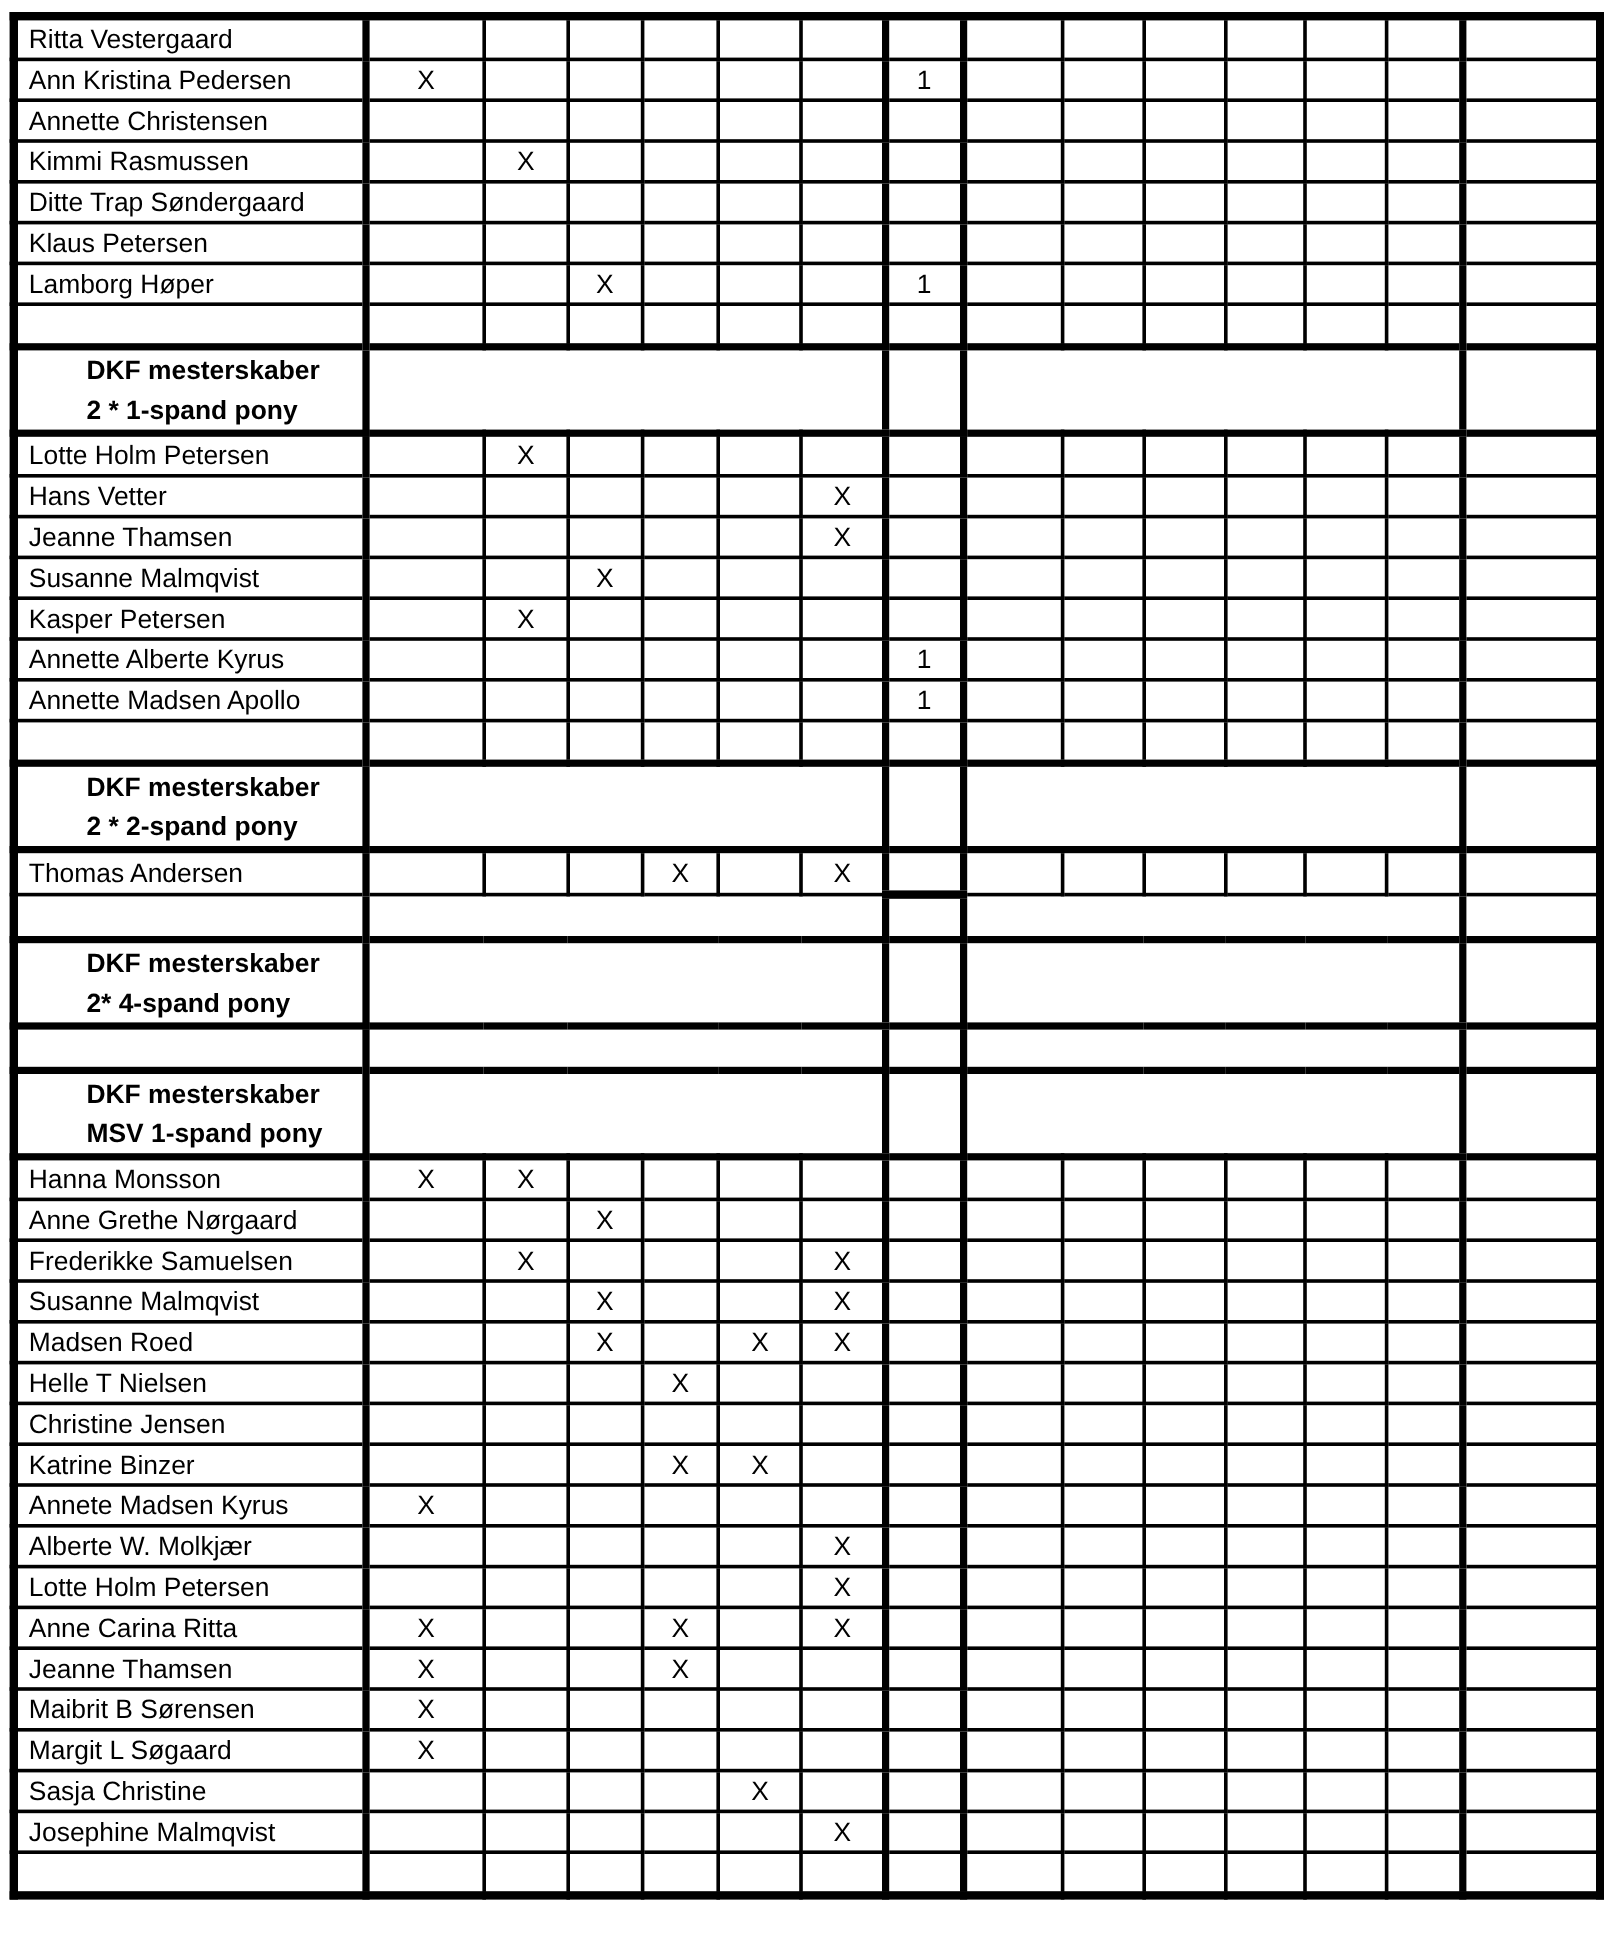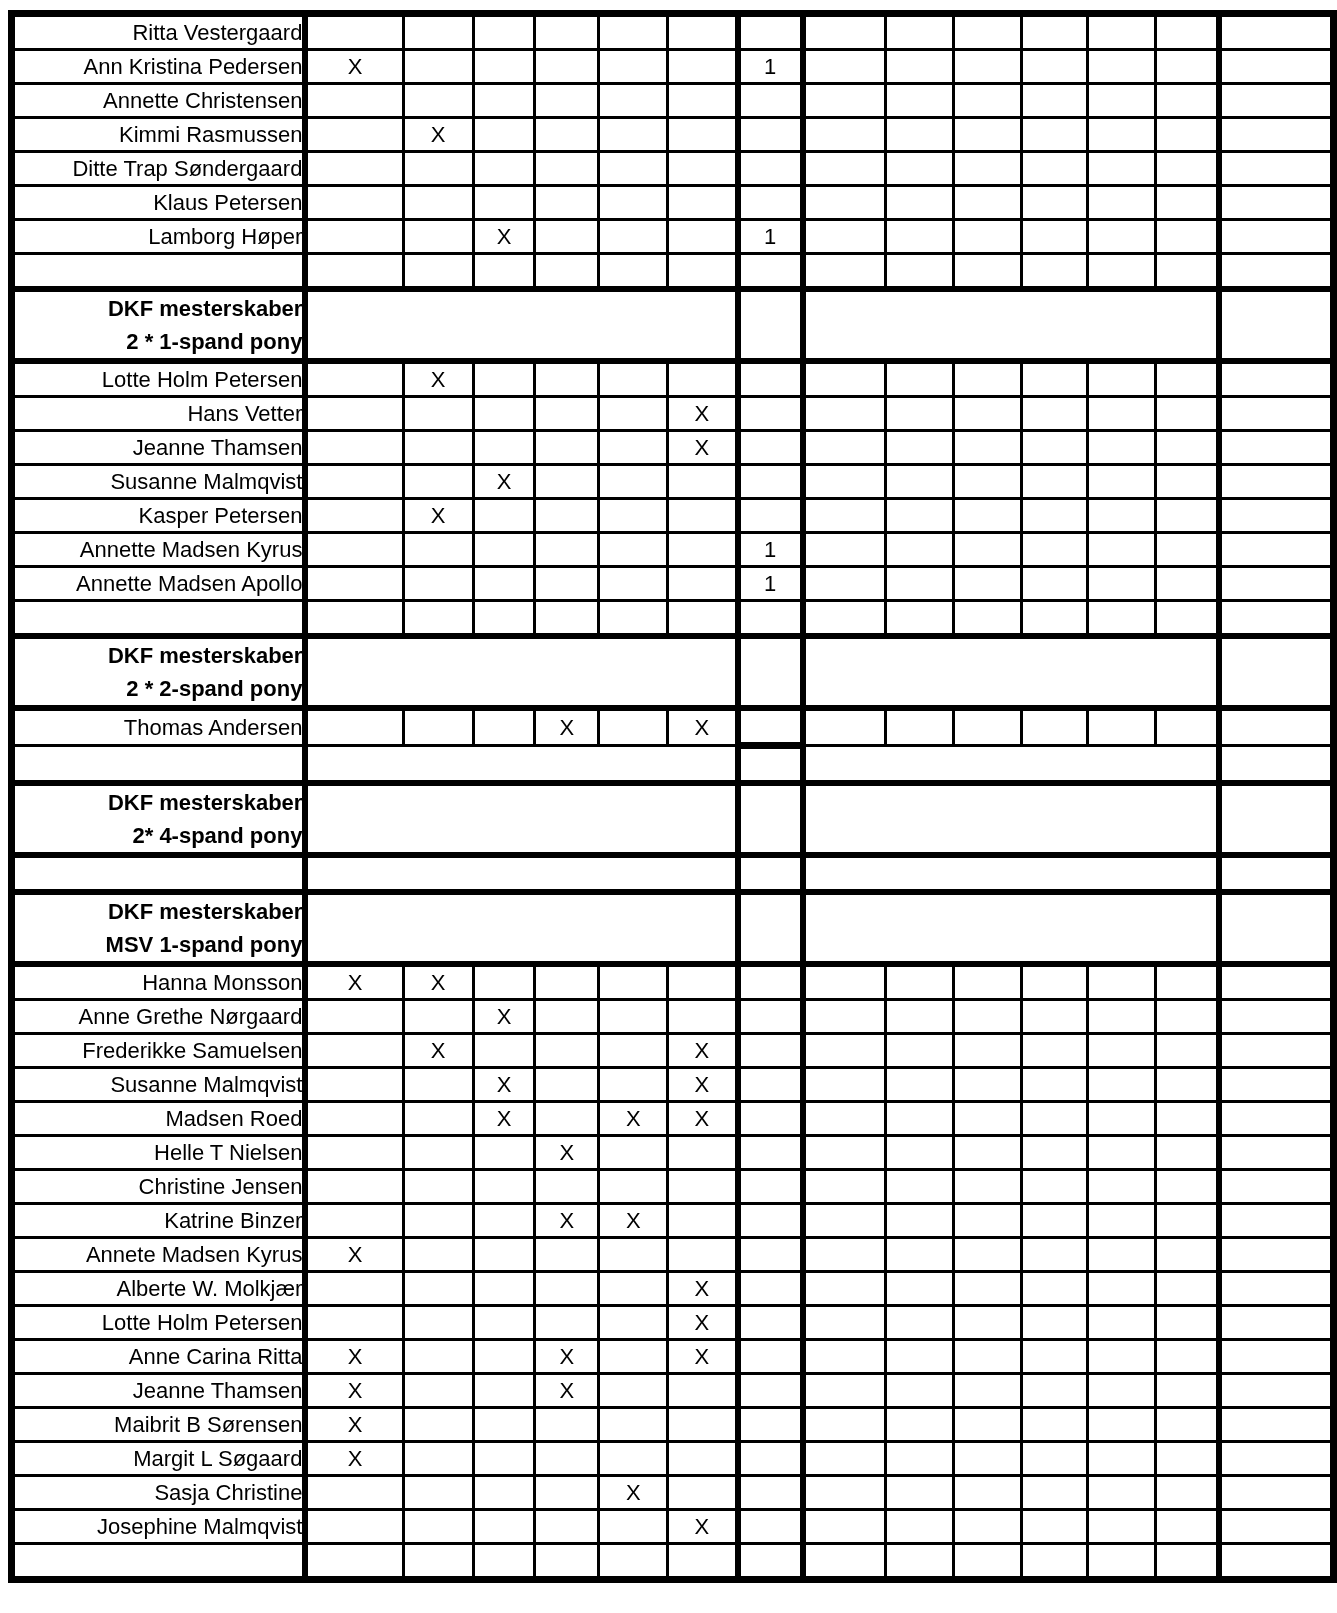--- a/index.html
+++ b/index.html
@@ -3,27 +3,27 @@
 <meta charset="utf-8">
 <style>
   html,body{margin:0;padding:0;background:#fff;}
   body{width:1337px;height:1613px;overflow:hidden;position:relative;
        font-family:"Liberation Sans",sans-serif;}
   .sheet{position:absolute;left:8px;top:10px;}
   table{border-collapse:collapse;table-layout:fixed;}
   table{border:7px solid #000;}
   td{border:3px solid #000;padding:0;background:#fff;color:#000;
      font-size:22px;vertical-align:middle;overflow:hidden;white-space:nowrap;}
-  td.name{text-align:right;padding-left:9px;border-right:6px solid #000;}
+  td.name{text-align:left;padding-left:9px;border-right:6px solid #000;}
   td.mark{text-align:center;}
   td.one{text-align:center;border-left:6px solid #000;border-right:6px solid #000;}
   td.last{border-left:6px solid #000;}
   tr.r td{height:31px;}
   tr.s td{height:66px;border-top:6px solid #000;border-bottom:6px solid #000;}
-  tr.s td.name div{font-weight:bold;line-height:33px;padding-left:0;}
+  tr.s td.name div{font-weight:bold;line-height:33px;padding-left:0;margin-left:48px;}
   tr.m td{height:31px;}
   td.tb{border-bottom:7px solid #000;}
 </style>
 </head>
 <body>
 
 <div class="sheet">
   <table>
     <colgroup>
         <col style="width: 294px;">
@@ -268,21 +268,21 @@
           <td class="one mark"></td>
           <td class="mark"></td>
           <td class="mark"></td>
           <td class="mark"></td>
           <td class="mark"></td>
           <td class="mark"></td>
           <td class="mark"></td>
           <td class="last"></td>
         </tr>
         <tr class="r">
-          <td class="name">Annette Madsen Kyrus</td>
+          <td class="name">Annette Alberte Kyrus</td>
           <td class="mark"></td>
           <td class="mark"></td>
           <td class="mark"></td>
           <td class="mark"></td>
           <td class="mark"></td>
           <td class="mark"></td>
           <td class="one mark">1</td>
           <td class="mark"></td>
           <td class="mark"></td>
           <td class="mark"></td>

